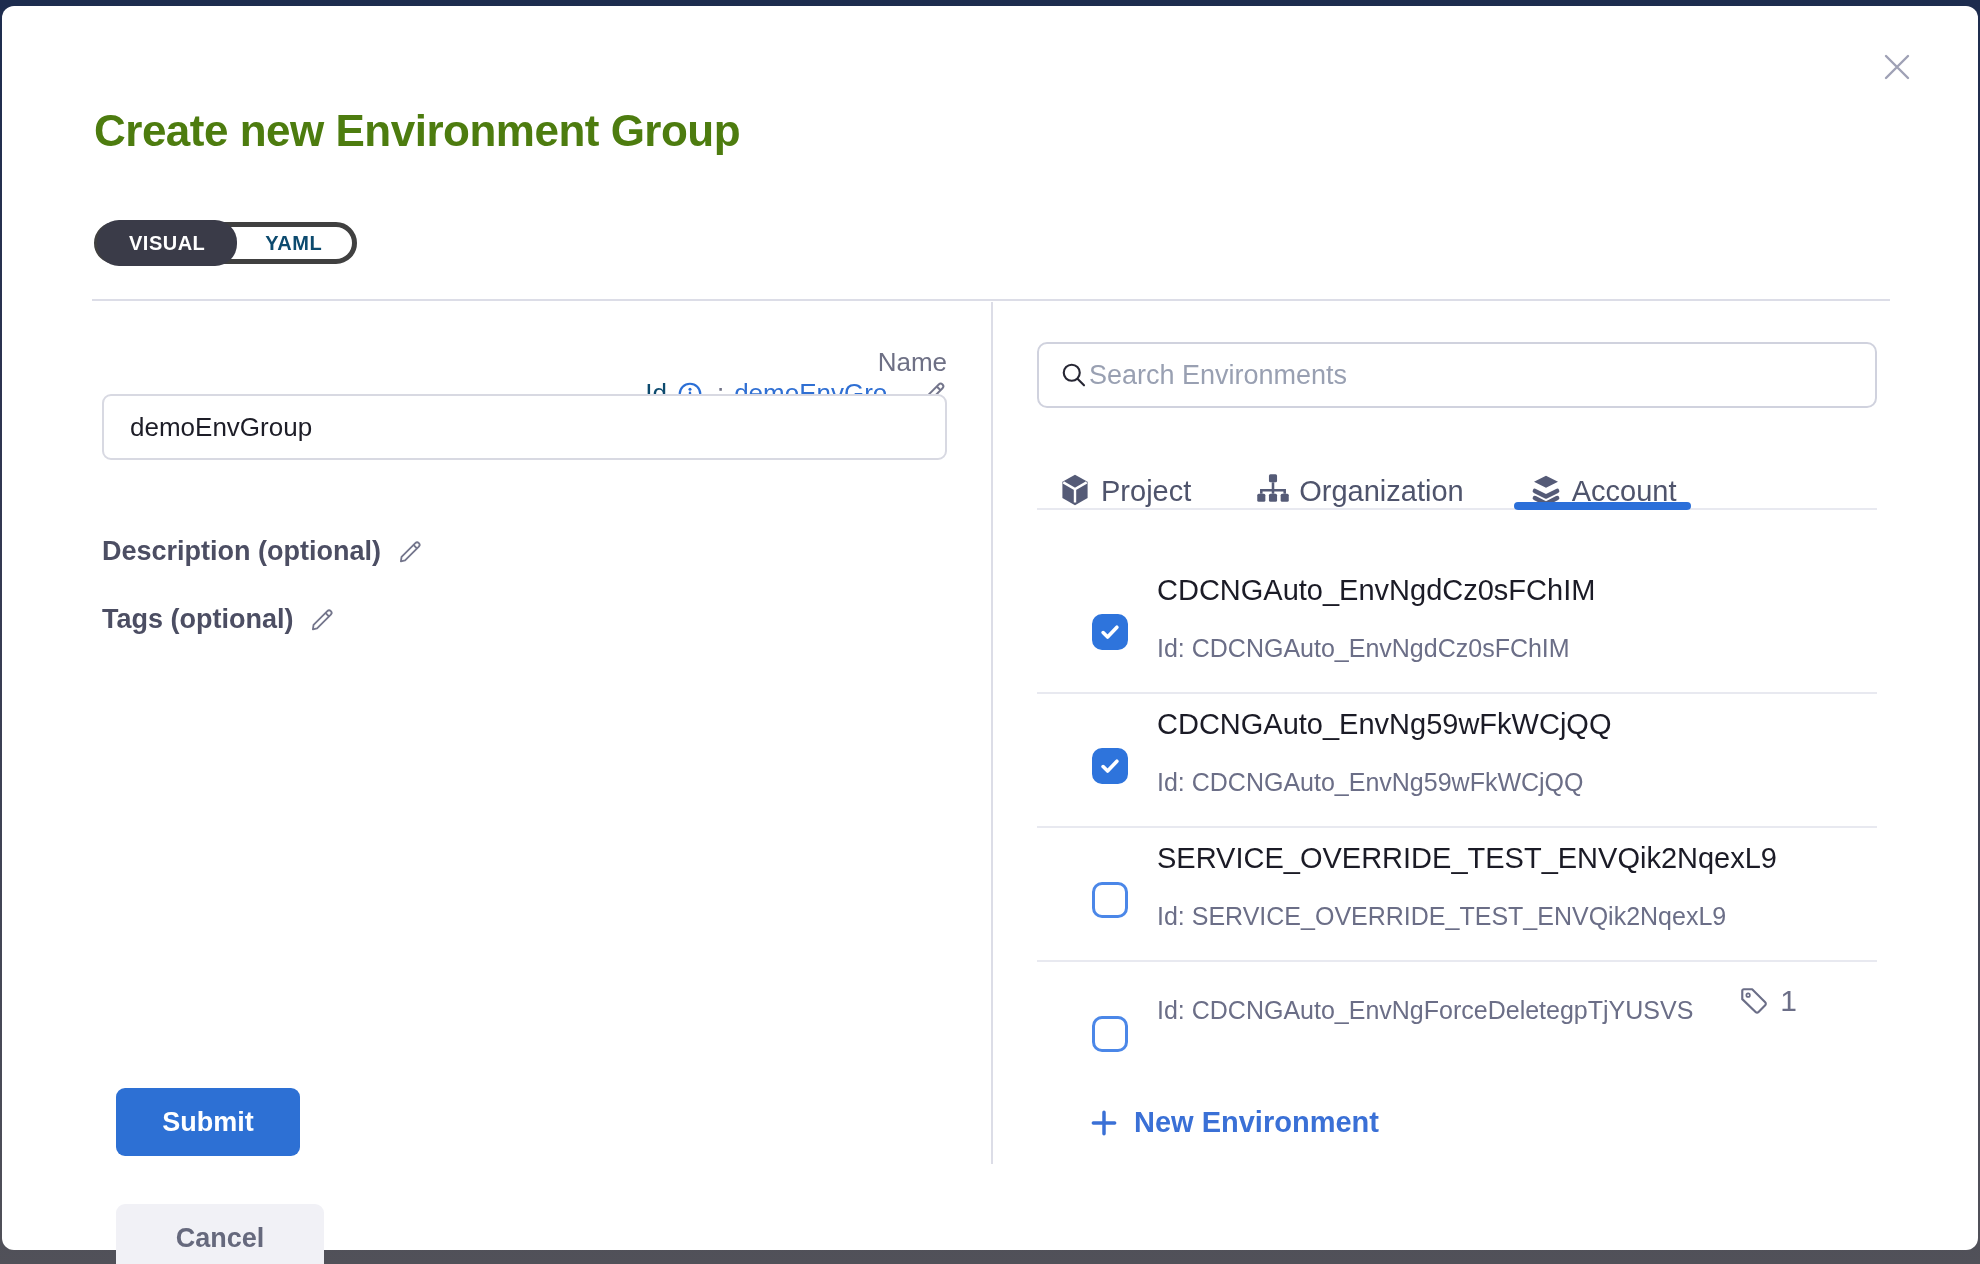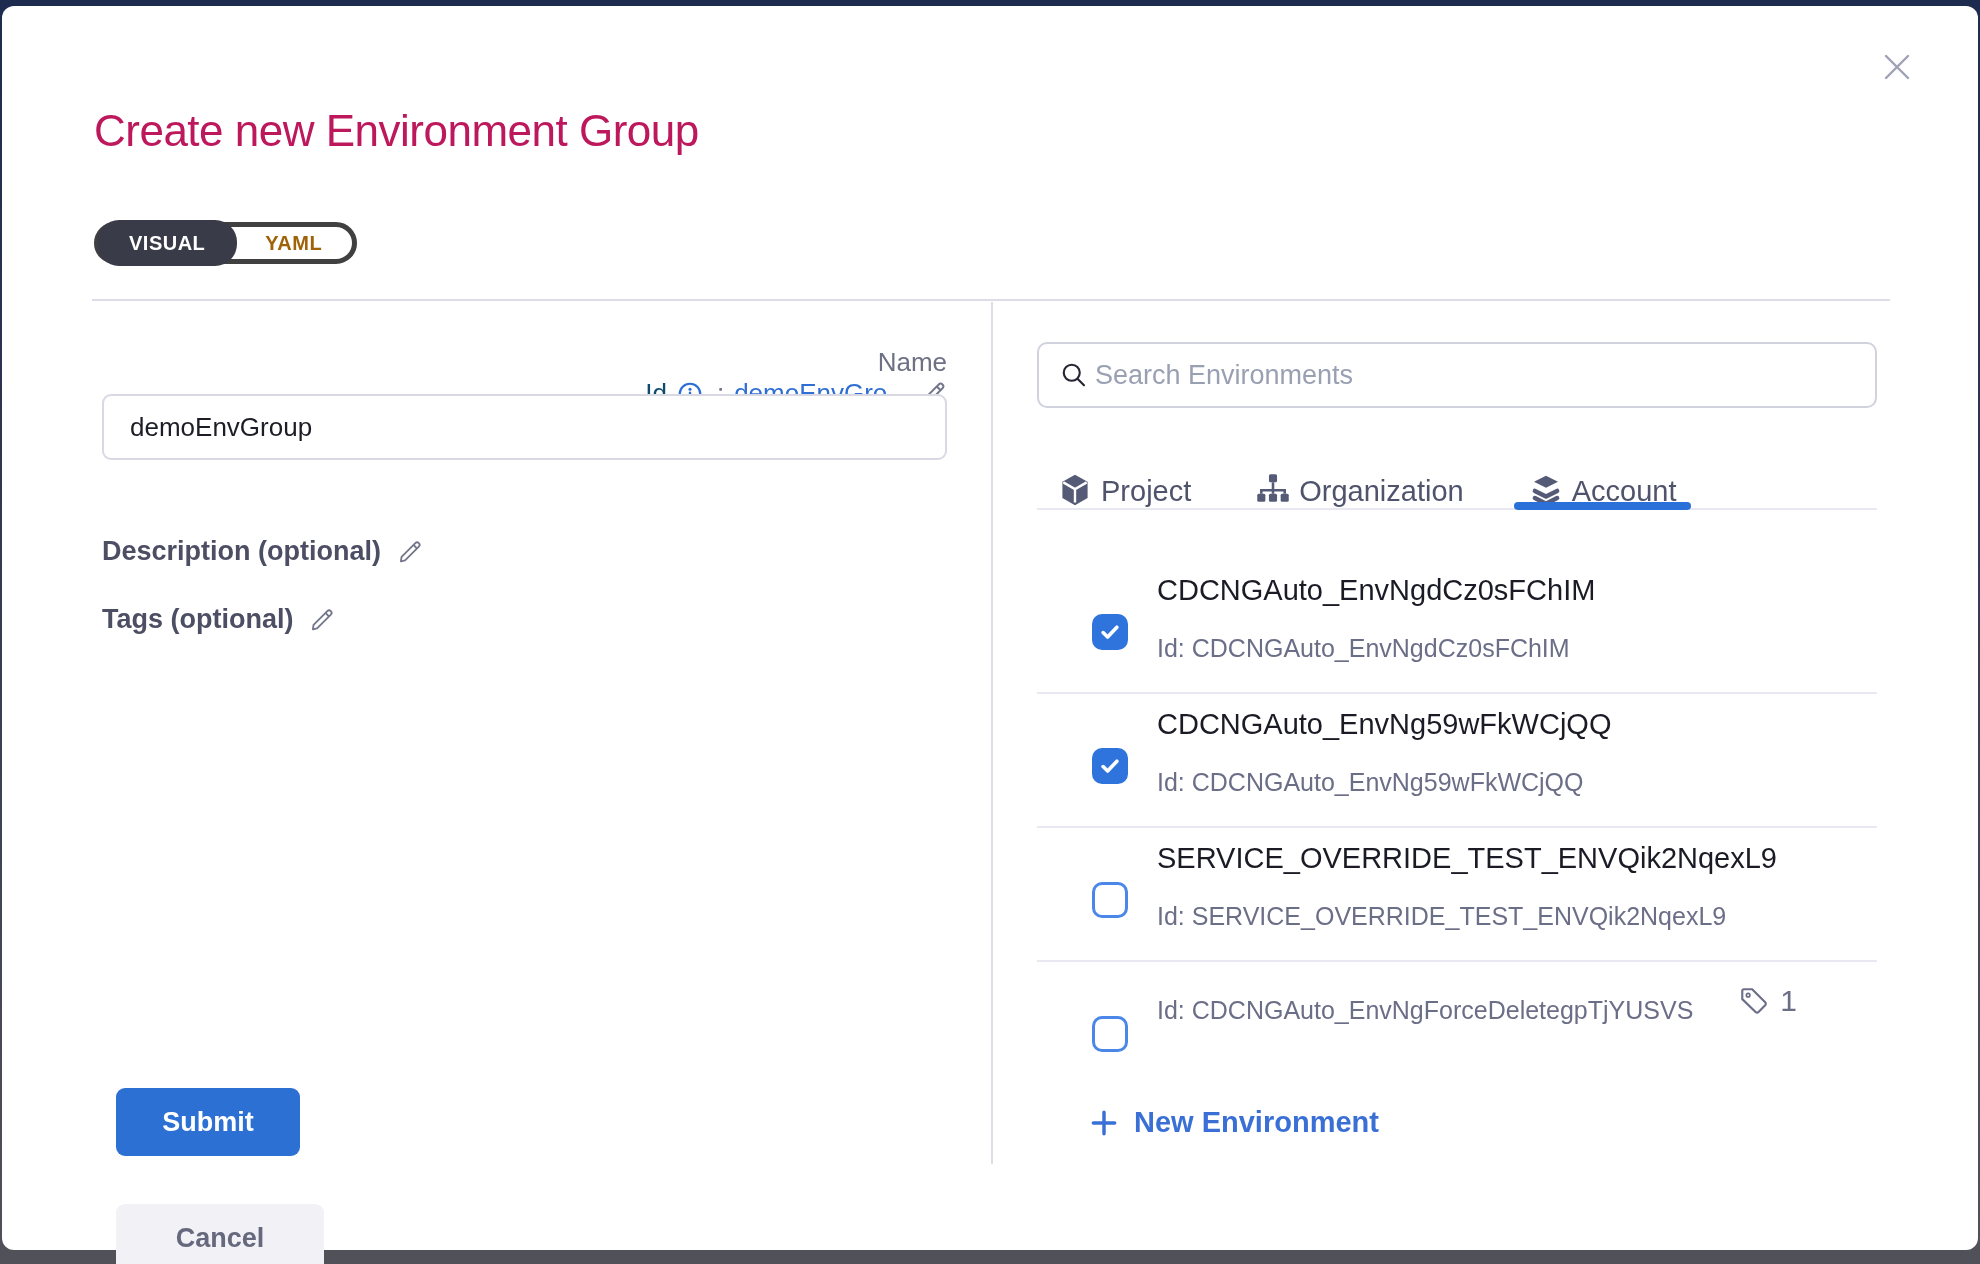--- a/index.html
+++ b/index.html
@@ -9,30 +9,30 @@
     background:linear-gradient(180deg,#1d2c4e 0%,#2c3350 30%,#515159 100%);
     position:relative;
   }
   .modal {
     position:absolute; left:2px; right:2px; top:6px; bottom:14px;
     background:#ffffff; border-radius:12px;
   }
   .close-btn { position:absolute; top:42px; right:62px; width:38px; height:38px; cursor:pointer; }
   .page-title {
     position:absolute; left:92px; top:100px;
-    font-size:44px; font-weight:400; color:#be185d; letter-spacing:-0.5px;
+    font-size:44px; font-weight:700; color:#4d7c0f; letter-spacing:-0.5px;
   }
   
   .mode-toggle {
     position:absolute; left:92px; top:216px; height:42px;
     display:flex; align-items:center;
     border:5px solid #404040; border-radius:22px; background:#fff;
   }
   .mode-seg { font-size:20px; font-weight:700; letter-spacing:0.5px; cursor:pointer;
-    display:flex; align-items:center; justify-content:center; height:52px; padding:0 30px; color:#a16207; }
+    display:flex; align-items:center; justify-content:center; height:52px; padding:0 30px; color:#0c4a6e; }
   .mode-seg.active {
     background:#3a3b48; color:#ffffff; border-radius:22px; height:46px; margin:-2px; padding:0 32px;
   }
   .top-divider { position:absolute; left:90px; right:88px; top:293px; height:2px; background:#dcdde7; }
   .v-divider { position:absolute; left:989px; top:296px; width:2px; height:862px; background:#dcdde7; }
 
   
   .name-row { position:absolute; left:100px; top:341px; width:845px; display:flex; align-items:flex-end;flex-direction:column; }
   .name-label { font-size:26px; color:#6e7085; }
   .id-group { margin-left:auto; display:flex; align-items:center; gap:10px; }
@@ -51,21 +51,21 @@
   .opt-label { font-size:27px; font-weight:600; color:#4c4e63; }
   .btn-row { position:absolute; left:114px; top:1082px; display:flex; gap:48px;flex-direction:column; }
   .btn { height:68px; border:none; border-radius:9px; font-size:27px; font-weight:700;
     font-family:inherit; cursor:pointer; display:flex; align-items:center; justify-content:center; }
   .btn.submit { width:184px; background:#2d70d4; color:#ffffff; }
   .btn.cancel { width:208px; background:#f1f1f6; color:#66697d; }
 
   
   .search-box {
     position:absolute; left:1035px; top:336px; width:840px; height:66px;
-    border:2px solid #d0d2de; border-radius:10px; display:flex; align-items:center; padding:0 20px; gap:6px;
+    border:2px solid #d0d2de; border-radius:10px; display:flex; align-items:center; padding:0 20px; gap:0;
     background:#fff;
   }
   .search-input { border:none; outline:none; flex:1; font-size:27px; color:#1d1d27; font-family:inherit; }
   .search-input::placeholder { color:#99a0b2; }
 
   .scope-tabs { position:absolute; left:1035px; top:436px; width:840px; height:68px;
     display:flex; align-items:center; gap:64px; border-bottom:2px solid #e8e9f0; padding-left:20px; }
   .scope-tab { display:flex; align-items:flex-end; gap:8px; cursor:pointer; position:relative; height:100%; }
   .scope-tab .tab-label { font-size:29px; font-weight:500; color:#4f546c; }
   .tab-underline { position:absolute; left:-14px; right:-14px; bottom:-2px; height:8px;

